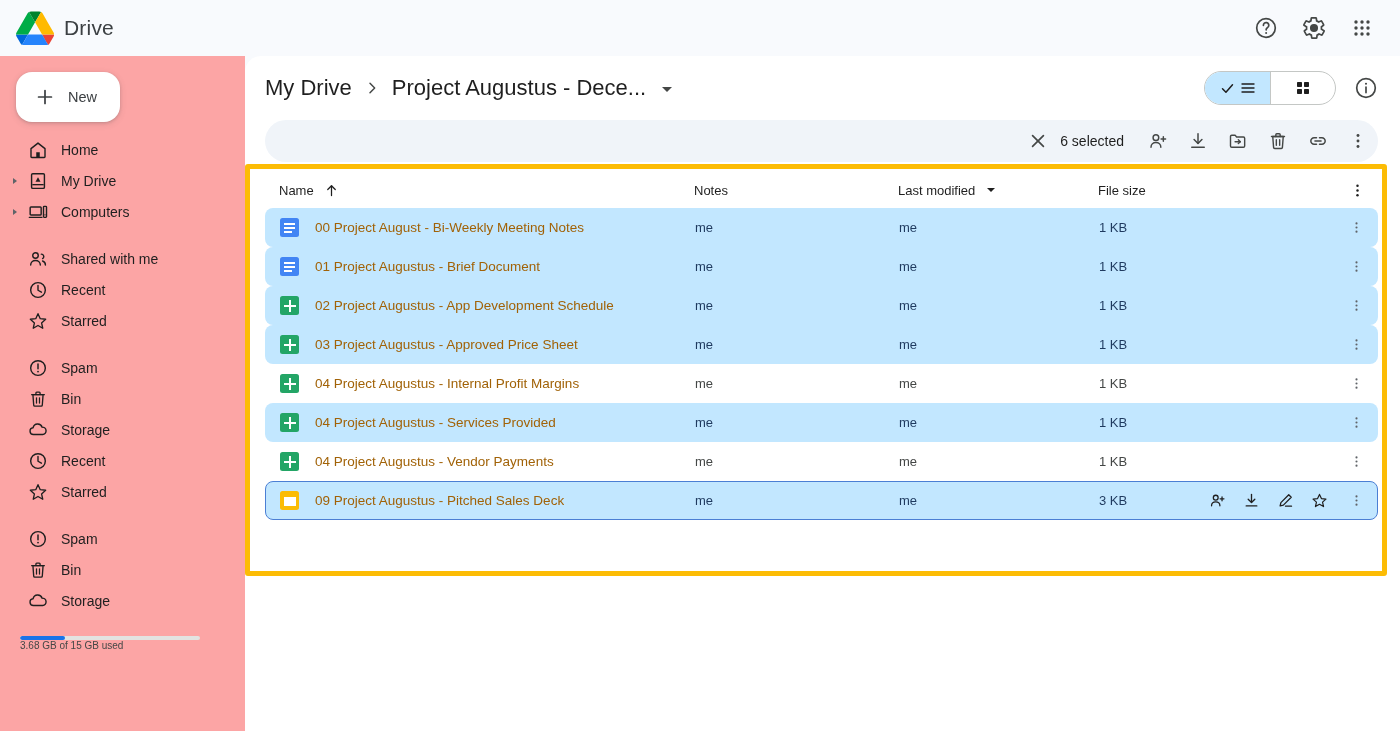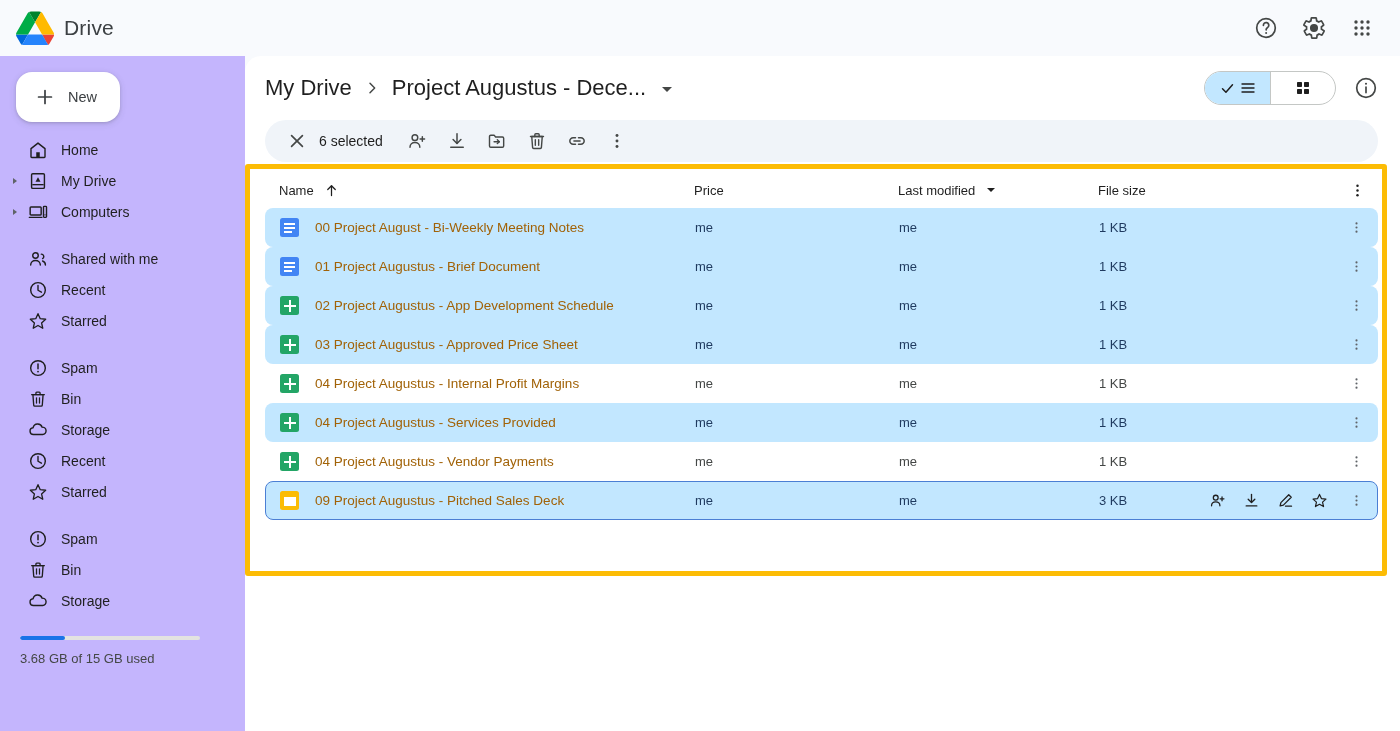--- a/index.html
+++ b/index.html
@@ -26,21 +26,21 @@
   .search-input-fake { flex: 1; font-size: 15.5px; color: #5f6368; }
   .search-icon, .tune-icon { width: 22px; height: 22px; flex: 0 0 22px; color: #444746; display: block; }
 
   .top-right { flex: 1; display: flex; align-items: center; justify-content: flex-end; gap: 24px; padding-right: 26px; }
   .top-icon { width: 24px; height: 24px; color: #444746; display: block; cursor: pointer; }
 
   
   .body { flex: 1; display: flex; min-height: 0; }
 
   
-  .sidebar { width: 245px; flex: 0 0 245px; background: #c4b5fd; padding-top: 6px; display: flex; flex-direction: column; }
+  .sidebar { width: 245px; flex: 0 0 245px; background: #fca5a5; padding-top: 6px; display: flex; flex-direction: column; }
   .new-btn {
     margin: 10px 0 12px 16px; width: 104px; height: 50px; background: #fff;
     border-radius: 16px; display: flex; align-items: center; gap: 12px; padding-left: 18px;
     box-shadow: 0 1px 3px rgba(60,64,67,.22), 0 2px 6px 1px rgba(60,64,67,.10);
     cursor: pointer;
   }
   .new-btn .plus { width: 22px; height: 22px; color: #3c4043; }
   .new-btn .lbl { font-size: 14.5px; color: #3c4043; font-weight: 500; }
 
   .nav-group { padding: 0; }
@@ -52,21 +52,21 @@
   .nav-item .caret {
     position: absolute; left: 13px; width: 0; height: 0;
     border-left: 4.5px solid #5f6368; border-top: 3.5px solid transparent; border-bottom: 3.5px solid transparent;
   }
   .nav-icon { width: 20px; height: 20px; flex: 0 0 20px; color: #1f1f1f; display: block; }
   .nav-label { font-size: 14px; color: #1f1f1f; white-space: nowrap; }
 
   .storage-block { padding: 20px 20px 0 20px; }
   .storage-bar { width: 180px; height: 4px; background: #e3e3e1; border-radius: 2px; overflow: hidden; }
   .storage-fill { height: 4px; background: #1a73e8; border-radius: 2px; }
-  .storage-text { font-size: 13px; color: #444746; margin-top: 11px; }
+  .storage-text { font-size: 10px; color: #444746; }
   .storage-btn {
     margin-top: 13px; height: 34px; width: 168px; border: 1px solid #c4c7c5; border-radius: 17px;
     display: flex; align-items: center; justify-content: center;
     font-size: 13.5px; color: #0b57d0; font-weight: 500; cursor: pointer; background: transparent;
   }
 
   
   .main { flex: 1; background: #fff; border-top-left-radius: 16px; min-width: 0; display: flex; flex-direction: column; position: relative; }
 
   .crumbbar { height: 64px; flex: 0 0 64px; display: flex; align-items: center; padding: 0 22px 0 20px; }
@@ -78,21 +78,21 @@
   .crumb-right { margin-left: auto; display: flex; align-items: center; gap: 18px; }
   .viewtoggle { display: flex; height: 34px; border: 1px solid #c4c7c5; border-radius: 17px; overflow: hidden; }
   .vt-seg { width: 65px; display: flex; align-items: center; justify-content: center; gap: 5px; cursor: pointer; }
   .vt-seg.on { background: #c2e7ff; }
   .vt-seg.off { border-left: 1px solid #c4c7c5; }
   .vt-icon { color: #1f1f1f; display: block; }
 
   
   .seltoolbar {
     height: 42px; flex: 0 0 42px; margin: 0 22px 0 20px; background: #f0f4f9; border-radius: 21px;
-    display: flex; align-items: center; gap: 0; padding-left: 12px;
+    display: flex; align-items: center; gap: 0; padding-left: 12px; justify-content: flex-end;
   }
   .sel-btn { width: 40px; height: 40px; display: flex; align-items: center; justify-content: center; border-radius: 50%; cursor: pointer; }
   .sel-btn svg { color: #444746; display: block; }
   .sel-count { font-size: 14px; color: #1f1f1f; padding: 0 14px 0 2px; white-space: nowrap; }
 
   
   .tablewrap { flex: 1; padding: 10px 22px 0 20px; min-height: 0; }
   .thead { display: flex; align-items: center; height: 36px; padding: 0 0 0 14px; }
   .th { font-size: 13px; color: #1f1f1f; font-weight: 500; display: flex; align-items: center; gap: 10px; }
   .th.name { flex: 0 0 415px; }
@@ -424,21 +424,21 @@
       <div class="tablewrap">
         <div class="thead">
           <div class="th name">
             <span>Name</span>
             <svg class="sort-arrow" viewBox="0 0 24 24" fill="none" stroke="currentColor" stroke-width="2" stroke-linecap="round" stroke-linejoin="round">
                 <line x1="12" y1="20" x2="12" y2="4.5"></line>
                 <polyline points="6,10.5 12,4.5 18,10.5"></polyline>
               </svg>
           </div>
           <div class="th owner">
-            <span>Price</span>
+            <span>Notes</span>
           </div>
           <div class="th mod">
             <span>Last modified</span>
             <span class="sort-caret"></span>
           </div>
           <div class="th size">
             <span>File size</span>
           </div>
           <div class="th kebab">
             <svg width="17" height="17" viewBox="0 0 24 24" fill="currentColor">

